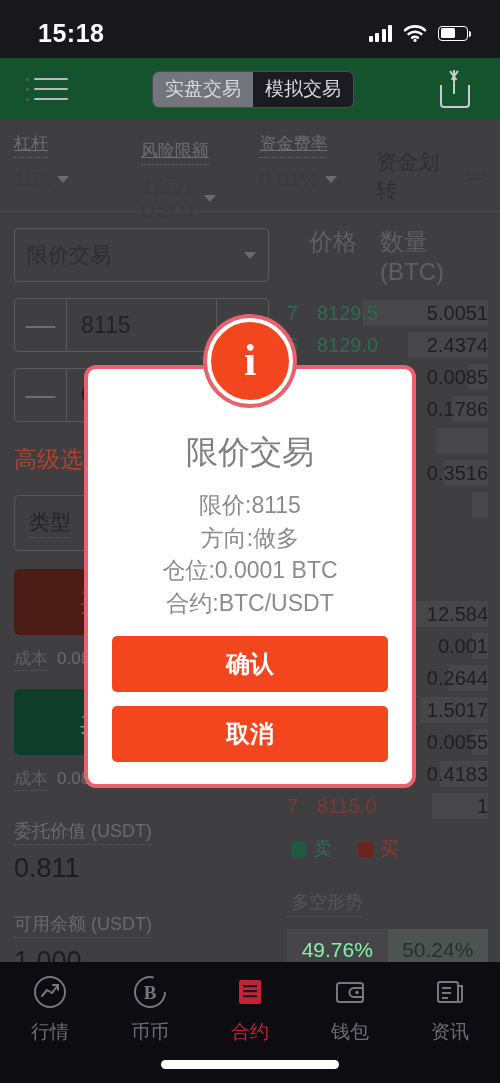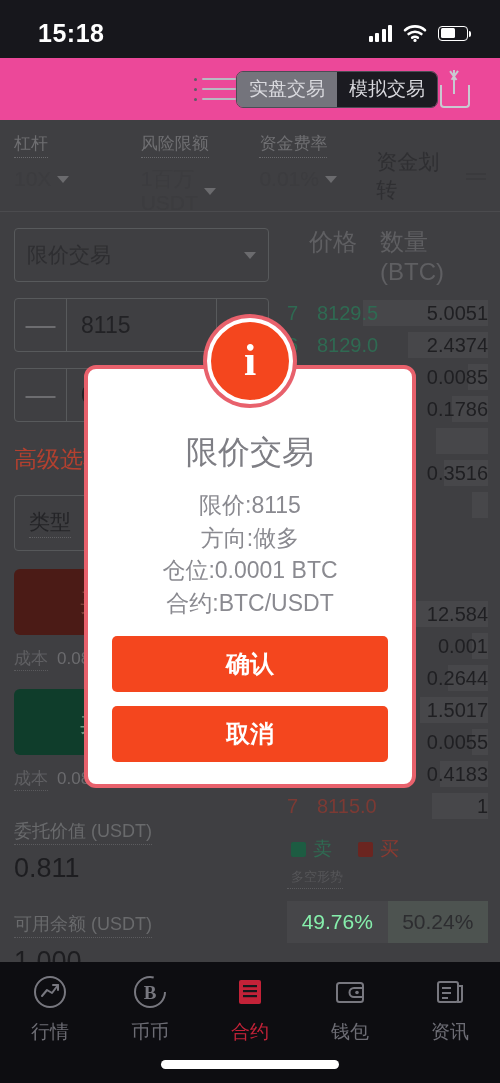--- a/index.html
+++ b/index.html
@@ -42,23 +42,23 @@
   .battery::after {
     content: ""; position: absolute; right: -4px; top: 4px;
     width: 2.4px; height: 6px; background: #fff; border-radius: 0 2px 2px 0;
   }
   .battery .lvl { height: 100%; width: 58%; background: #fff; border-radius: 1.5px; }
 
   
   .top-bar {
     position: absolute; top: 58px; left: 0;
     width: 500px; height: 62px;
-    background: #ec4899;
+    background: #14532d;
     display: flex; align-items: center;
-    justify-content: flex-end;
+    justify-content: space-between;
     padding: 0 28px 0 26px;
   }
   .menu-icon { width: 42px; height: 30px; display: flex; flex-direction: column;
     justify-content: center; gap: 7px; }
   .menu-icon span { display: flex; align-items: center; gap: 5px; }
   .menu-icon span::before {
     content: ""; width: 3px; height: 3px; border-radius: 50%; background: #5d5d66;
   }
   .menu-icon span::after {
     content: ""; flex: 1; height: 2.6px; background: #b9b9c2; border-radius: 2px;
@@ -100,29 +100,30 @@
   .params {
     display: flex; align-items: flex-start;
     padding: 12px 14px 10px 14px; height: 92px;
     border-bottom: 1px solid #4b4b4e;
   }
   .param { display: flex; flex-direction: column; }
   .param .lbl {
     font-size: 17px; color: #6f6f72;
     border-bottom: 1px dotted #6a6a6d; padding-bottom: 2px;
     align-self: flex-start;
+    text-decoration: underline;
   }
   .param .val-row { display: flex; align-items: center; gap: 6px; margin-top: 9px; }
   .param .val { font-size: 21px; color: #3c3c3f; line-height: 1.15; }
   .caret {
     width: 0; height: 0; border-left: 6px solid transparent;
     border-right: 6px solid transparent; border-top: 7px solid #6b6b6e;
   }
   .p-lev  { width: 128px; }
-  .p-risk { width: 120px; }
+  .p-risk { width: 120px; margin-top: 7px; }
   .p-fund { width: 118px; }
   .transfer {
     margin-left: auto; margin-top: 16px; display: flex;
     align-items: center; gap: 7px; font-size: 21px; color: #2f2f32;
   }
   .swap { display: flex; flex-direction: column; gap: 3px; width: 20px; }
   .swap i { display: block; height: 2px; background: #3a3a3d; border-radius: 1px; }
   .swap i:nth-child(1){ width: 20px; }
   .swap i:nth-child(2){ width: 20px; margin-left: 0px; }
 
@@ -200,21 +201,21 @@
   .last-wrap { padding: 12px 0 4px 6px; }
   .last-pct { font-size: 24px; color: #8d3a30; }
   .spark { display: flex; align-items: flex-end; gap: 3px; height: 22px; margin-top: 11px; padding-left: 4px; }
   .spark i { width: 3px; background: #57575a; display: block; }
   .legend { display: flex; gap: 26px; margin-top: 14px; padding-left: 4px; align-items: center; }
   .legend .it { display: flex; align-items: center; gap: 7px; font-size: 19px; }
   .legend .sq { width: 15px; height: 15px; border-radius: 2px; }
   .legend .sell-t { color: #2f6a52; }
   .legend .buy-t  { color: #8c3a31; }
   .ls-title {
-    margin-top: 6px; padding-left: 4px; font-size: 13px; color: #565659;
+    margin-top: 28px; padding-left: 4px; font-size: 18px; color: #565659;
     border-bottom: 1px dotted #5a5a5d; display: inline-block; padding-bottom: 2px;
   }
   .ls-bar {
     margin-top: 12px; display: flex; height: 42px; align-items: center;
     background: rgba(255,255,255,0.04);
   }
   .ls-bar .l, .ls-bar .r { flex: 1; text-align: center; font-size: 21px; }
   .ls-bar .l { color: #86efac; }
   .ls-bar .r { color: #2d2d30; background: rgba(120,160,130,0.14); height: 100%;
                display: flex; align-items: center; justify-content: center; }

